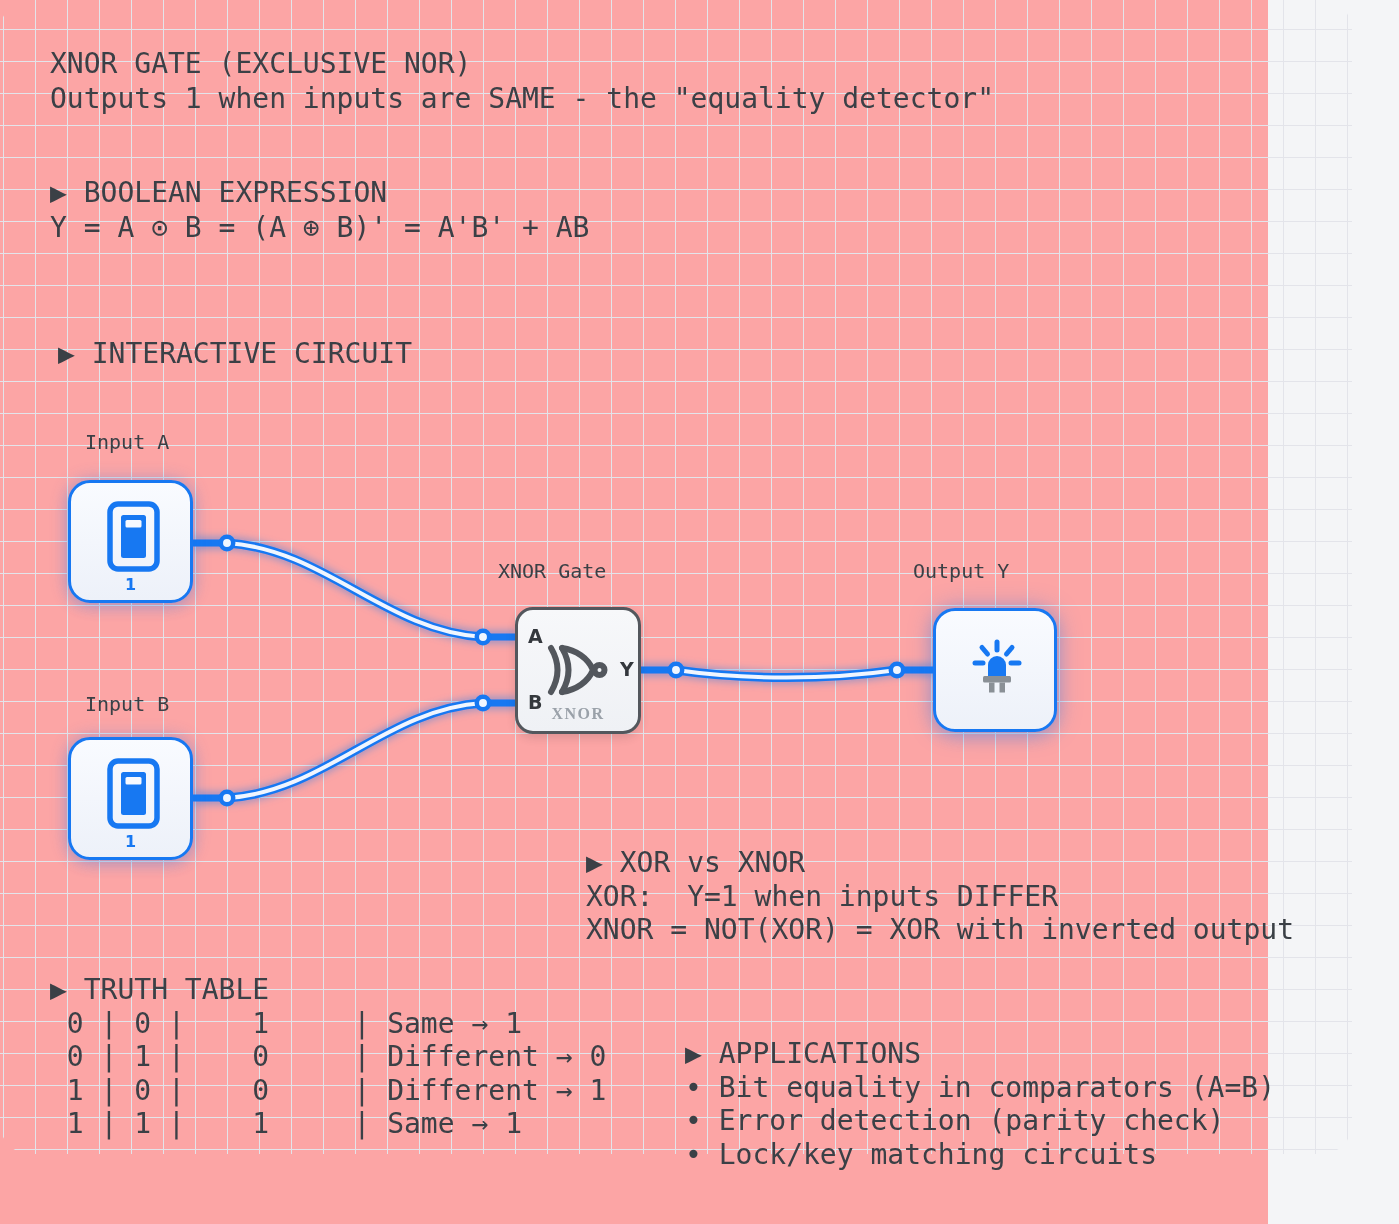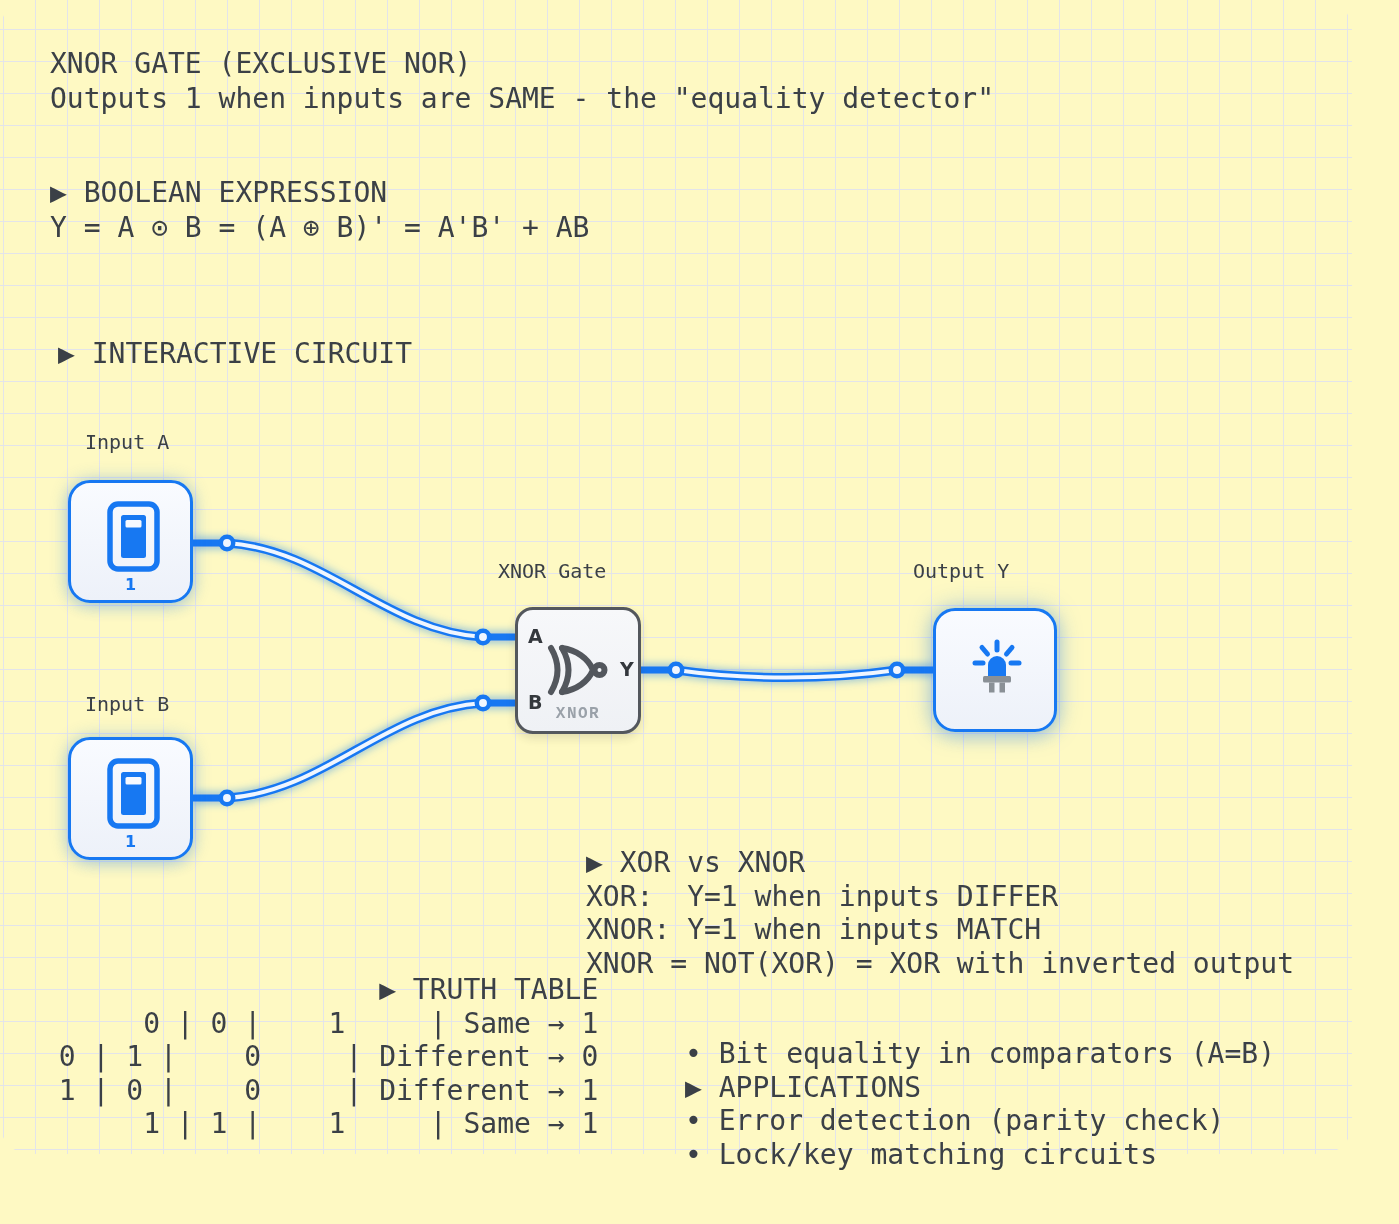--- a/index.html
+++ b/index.html
@@ -1,18 +1,18 @@
 <!DOCTYPE html>
 <html><head>
 <meta charset="utf-8">
 <style>
   html,body{margin:0;padding:0;background:#f4f5f7;}
   body{width:1399px;height:1224px;overflow:hidden;
        font-family:"DejaVu Sans Mono","DejaVu Sans",monospace;}
-  .stage{position:relative;width:1399px;height:1224px;background:#fef9c3;}
+  .stage{position:relative;width:1268px;height:1224px;background:#fca5a5;}
   .grid-layer{position:absolute;left:0;top:0;width:1352px;height:1154px;
       border-radius:30px;
       background-image:
         linear-gradient(to right,#e3e4ea 1px,transparent 1px),
         linear-gradient(to bottom,#e3e4ea 1px,transparent 1px);
       background-size:32px 32px;background-position:3px 29px;}
   .t{position:absolute;color:#3b4046;font-size:28px;}
   .ln{display:block;white-space:pre;}
   .lh35 .ln{line-height:35px;}
   .lh34 .ln{line-height:33.6px;}
@@ -21,21 +21,21 @@
   .blue-node{border:3.5px solid #1778f2;border-radius:22px;
       background:linear-gradient(180deg,#f9fbff 0%,#edf1f9 100%);
       box-shadow:0 0 18px rgba(23,120,242,.30),0 5px 14px rgba(23,120,242,.16);}
   .gate-node{border:3.5px solid #53575d;border-radius:18px;
       background:linear-gradient(180deg,#f7f8fa 0%,#eff1f5 100%);
       box-shadow:0 4px 10px rgba(40,44,52,.14);}
   .node-label{position:absolute;color:#3b4046;font-size:20px;white-space:pre;}
   .pin{position:absolute;font-family:"DejaVu Sans",sans-serif;font-weight:bold;
       font-size:19px;color:#34383d;}
   .gate-name{position:absolute;left:0;right:0;bottom:8px;text-align:center;
-      font-family:Liberation Mono, monospace;font-weight:bold;font-size:16px;
+      font-family:Liberation Serif, serif;font-weight:bold;font-size:16px;
       letter-spacing:1.5px;color:#9aa1a9;}
   .switch-value{position:absolute;left:0;right:0;bottom:6px;text-align:center;
       font-family:"DejaVu Sans",sans-serif;font-weight:bold;font-size:16px;color:#1778f2;}
   .icon-wrap{position:absolute;}
   svg{display:block;}
   .wires{position:absolute;left:0;top:0;pointer-events:none;}
 </style>
 </head>
 <body>
 
@@ -52,35 +52,34 @@
     <span class="ln">Y = A ⊙ B = (A ⊕ B)' = A'B' + AB</span>
   </div>
 
   <div class="t lh35" style="left:58px;top:336px;">
     <span class="ln">▶ INTERACTIVE CIRCUIT</span>
   </div>
 
   <div class="t lh34" style="left:586px;top:846px;">
     <span class="ln">▶ XOR vs XNOR</span>
     <span class="ln">XOR:  Y=1 when inputs DIFFER</span>
-    <span class="ln">XNOR: Y=1 when inputs MATCH</span>
     <span class="ln">XNOR = NOT(XOR) = XOR with inverted output</span>
   </div>
 
-  <div class="t lh34" style="left:42px;top:973px;text-align:right;">
+  <div class="t lh34" style="left:50px;top:973px;">
     <span class="ln">▶ TRUTH TABLE</span>
     <span class="ln"> 0 | 0 |    1     | Same → 1</span>
     <span class="ln"> 0 | 1 |    0     | Different → 0</span>
     <span class="ln"> 1 | 0 |    0     | Different → 1</span>
     <span class="ln"> 1 | 1 |    1     | Same → 1</span>
   </div>
 
   <div class="t lh34" style="left:685px;top:1037px;">
+    <span class="ln">▶ APPLICATIONS</span>
     <span class="ln">• Bit equality in comparators (A=B)</span>
-    <span class="ln">▶ APPLICATIONS</span>
     <span class="ln">• Error detection (parity check)</span>
     <span class="ln">• Lock/key matching circuits</span>
   </div>
 
   <svg class="wires" width="1399" height="1224">
     <defs>
       <filter id="glow" x="-30%" y="-30%" width="160%" height="160%">
         <feGaussianBlur stdDeviation="4.5"></feGaussianBlur>
       </filter>
     </defs>

